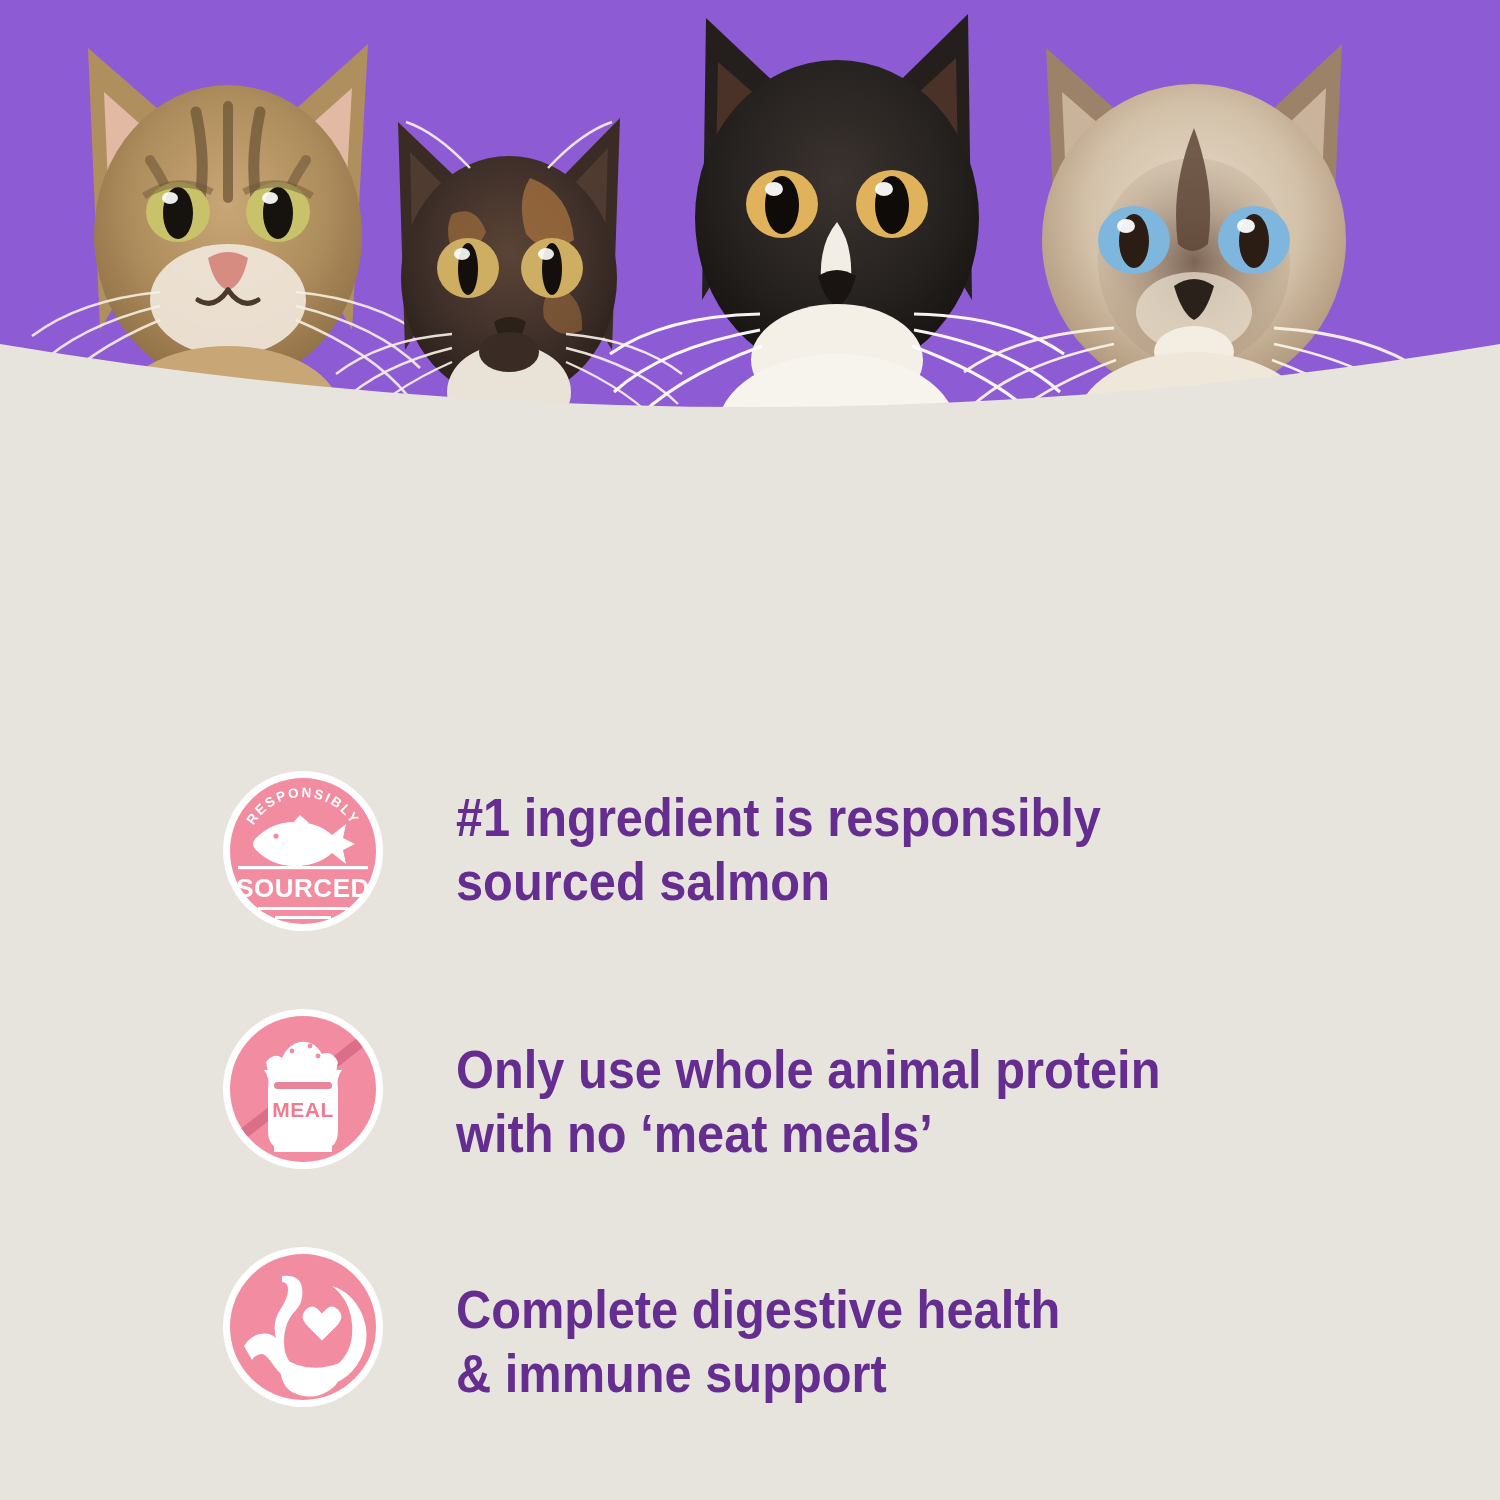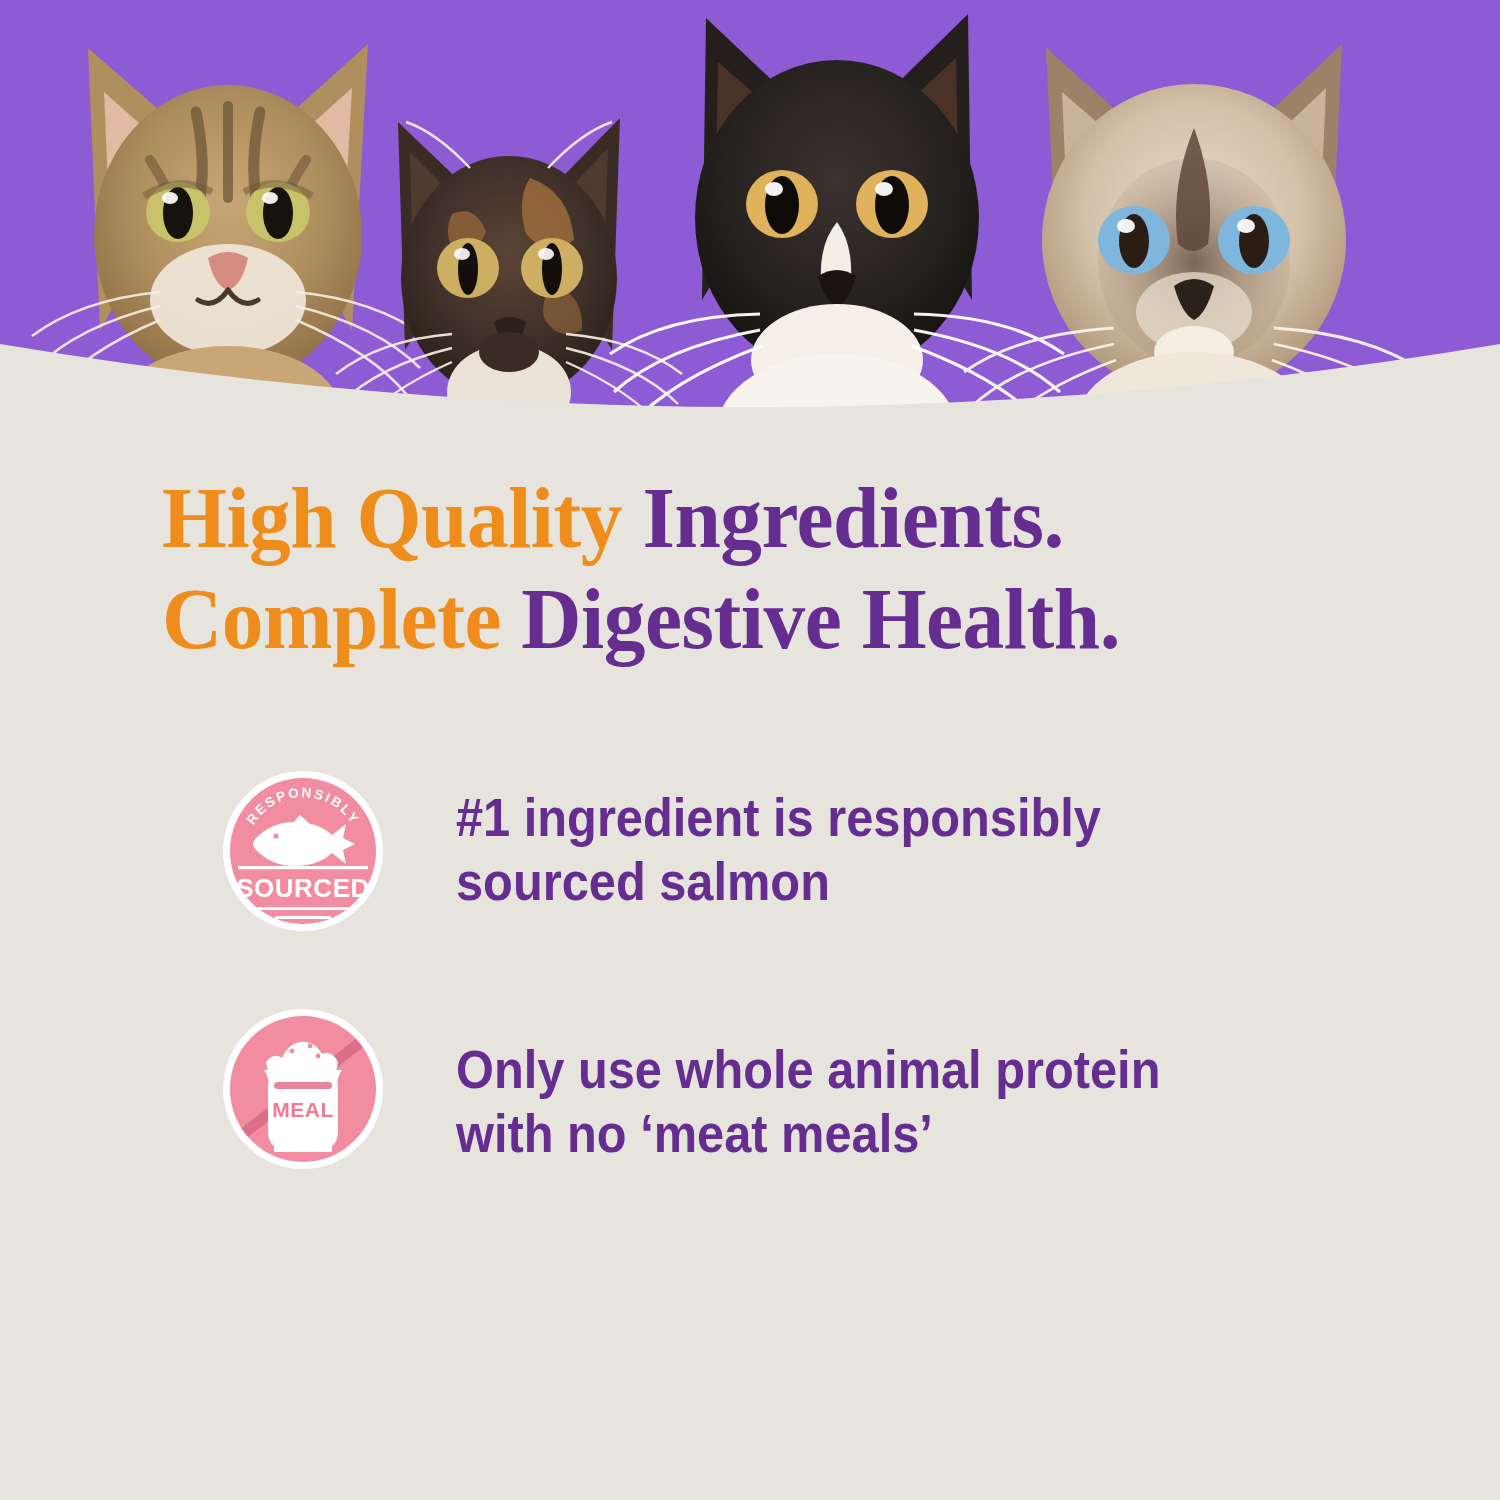--- a/index.html
+++ b/index.html
@@ -265,28 +265,20 @@
           <path d="M1272 360 q92 34 130 82"></path>
         </g>
       </g>
     </svg>
 
     <svg class="arc" viewBox="0 0 1500 200" preserveAspectRatio="none" xmlns="http://www.w3.org/2000/svg">
       <path d="M0 44 Q750 170 1500 44 L1500 200 L0 200 Z" fill="#E7E4DD"></path>
     </svg>
   </div>
 
-  <div class="headline">
-    <div class="headline-line">
-      <span class="hl-orange">High Quality </span><span class="hl-purple">Ingredients.</span>
-    </div>
-    <div class="headline-line">
-      <span class="hl-orange">Complete </span><span class="hl-purple">Digestive Health.</span>
-    </div>
-  </div>
 
   <div class="features">
 
     <div class="feature-row">
       <div class="badge">
         <svg viewBox="0 0 170 170" xmlns="http://www.w3.org/2000/svg">
           <defs>
             <path id="arcPath" d="M 85 85 m -57 0 a 57 57 0 1 1 114 0" transform="rotate(0 85 85)"></path>
             <path id="arcTextPath" d="M 28 88 A 57 57 0 0 1 142 88"></path>
           </defs>
@@ -336,15 +328,35 @@
             <circle cx="100" cy="52" r="2.4" fill="#F28CA0"></circle>
           </g>
           <rect x="56" y="78" width="58" height="7" rx="3.5" fill="#E8859A"></rect>
           <text x="85" y="113" text-anchor="middle" font-family="'Liberation Sans', sans-serif" font-size="21" font-weight="bold" fill="#F07C94" letter-spacing="0.5">MEAL</text>
         </svg>
       </div>
       <div class="feature-text">Only use whole animal protein
 with no ‘meat meals’</div>
     </div>
 
+    <div class="feature-row">
+      <div class="badge">
+        <svg viewBox="0 0 170 170" xmlns="http://www.w3.org/2000/svg">
+          <circle cx="85" cy="85" r="84" fill="#E7E4DD"></circle>
+          <circle cx="85" cy="85" r="80" fill="#FFFFFF"></circle>
+          <circle cx="85" cy="85" r="73" fill="#F28CA0"></circle>
+          <g>
+            <path d="M64 34 q18 -2 20 12 q2 14 -6 22 q-12 12 -12 32 q0 22 18 28 q22 8 38 -8 q14 -14 12 -38 q-2 -24 -20 -38
+                     q20 6 30 28 q10 24 -2 46 q-14 26 -44 26 q-28 0 -42 -20 q-8 -12 -12 -12 q-6 0 -10 6 l-8 -14 q6 -10 16 -12
+                     q10 -2 16 4 q-4 -16 4 -28 q8 -12 8 -20 q0 -8 -6 -8 Z" fill="#FFFFFF"></path>
+            <path d="M62 114 q28 20 62 6 q2 18 -12 28 q-18 12 -38 2 q-14 -8 -12 -36 Z" fill="#FFFFFF"></path>
+          </g>
+          <path d="M104 68 q-9 -11 -18 -2 q-8 8 0 18 l18 18 l18 -18 q8 -10 0 -18 q-9 -9 -18 2 Z" fill="#FFFFFF"></path>
+          <path d="M104 68 q-9 -11 -18 -2 q-8 8 0 18 l18 18 l18 -18 q8 -10 0 -18 q-9 -9 -18 2 Z" fill="none" stroke="#F28CA0" stroke-width="5"></path>
+          <path d="M104 72 q-7 -9 -14 -2 q-6 6 0 14 l14 14 l14 -14 q6 -8 0 -14 q-7 -7 -14 2 Z" fill="#FFFFFF"></path>
+        </svg>
+      </div>
+      <div class="feature-text">Complete digestive health
+&amp; immune support</div>
+    </div>
 
   </div>
 </div>
 
 </body></html>

